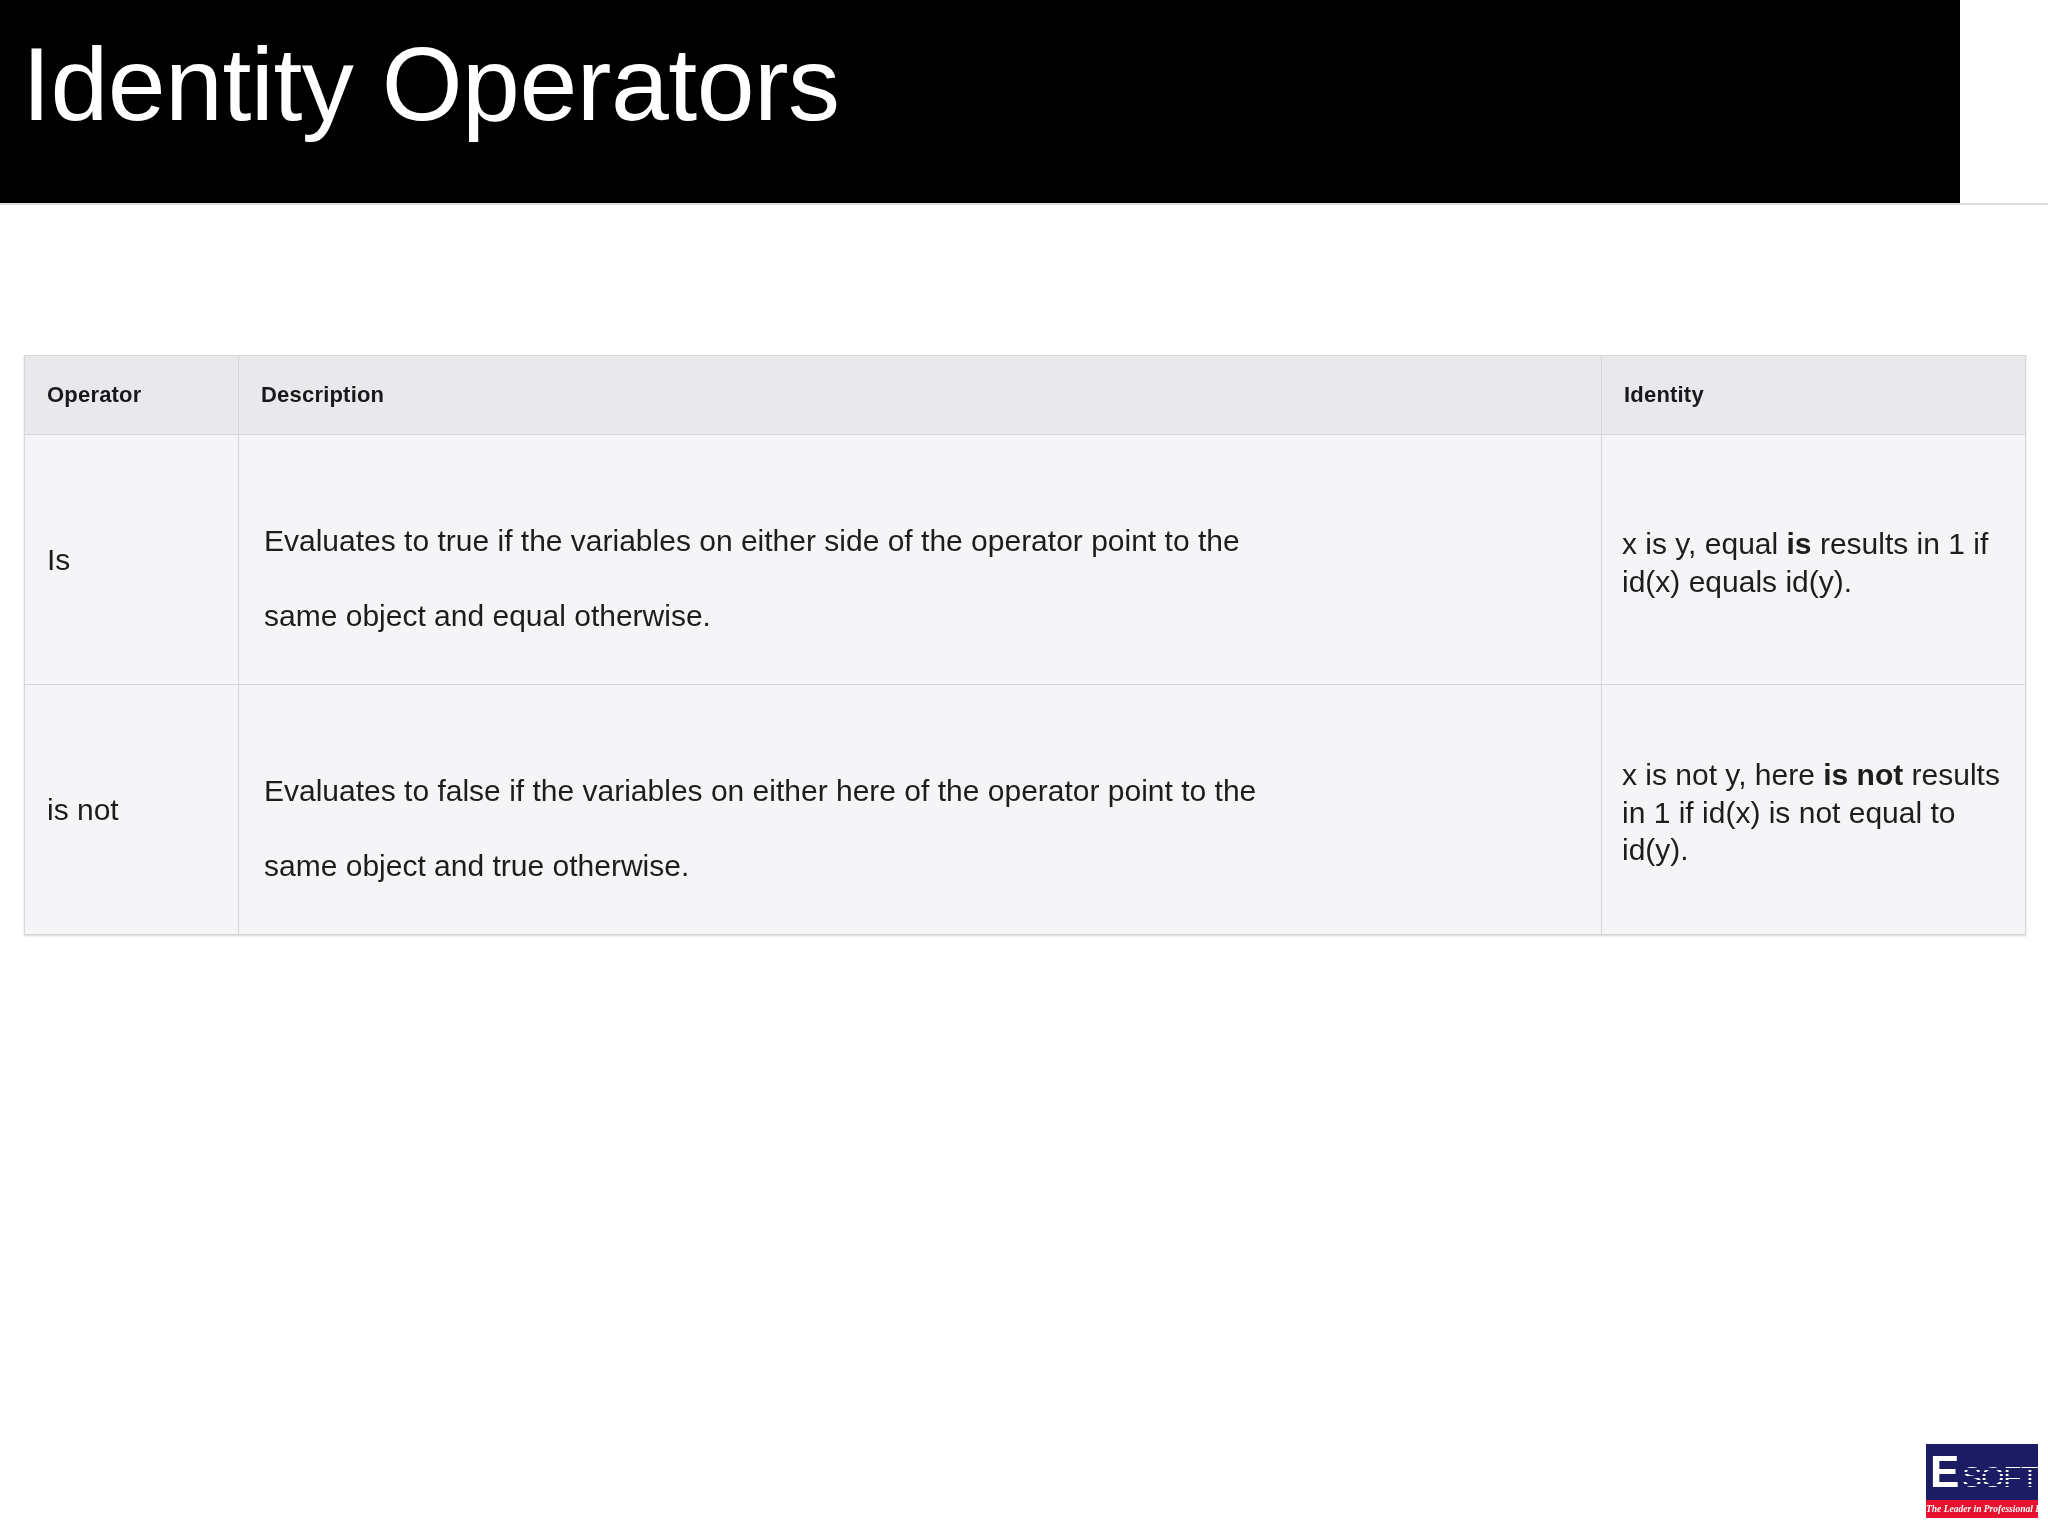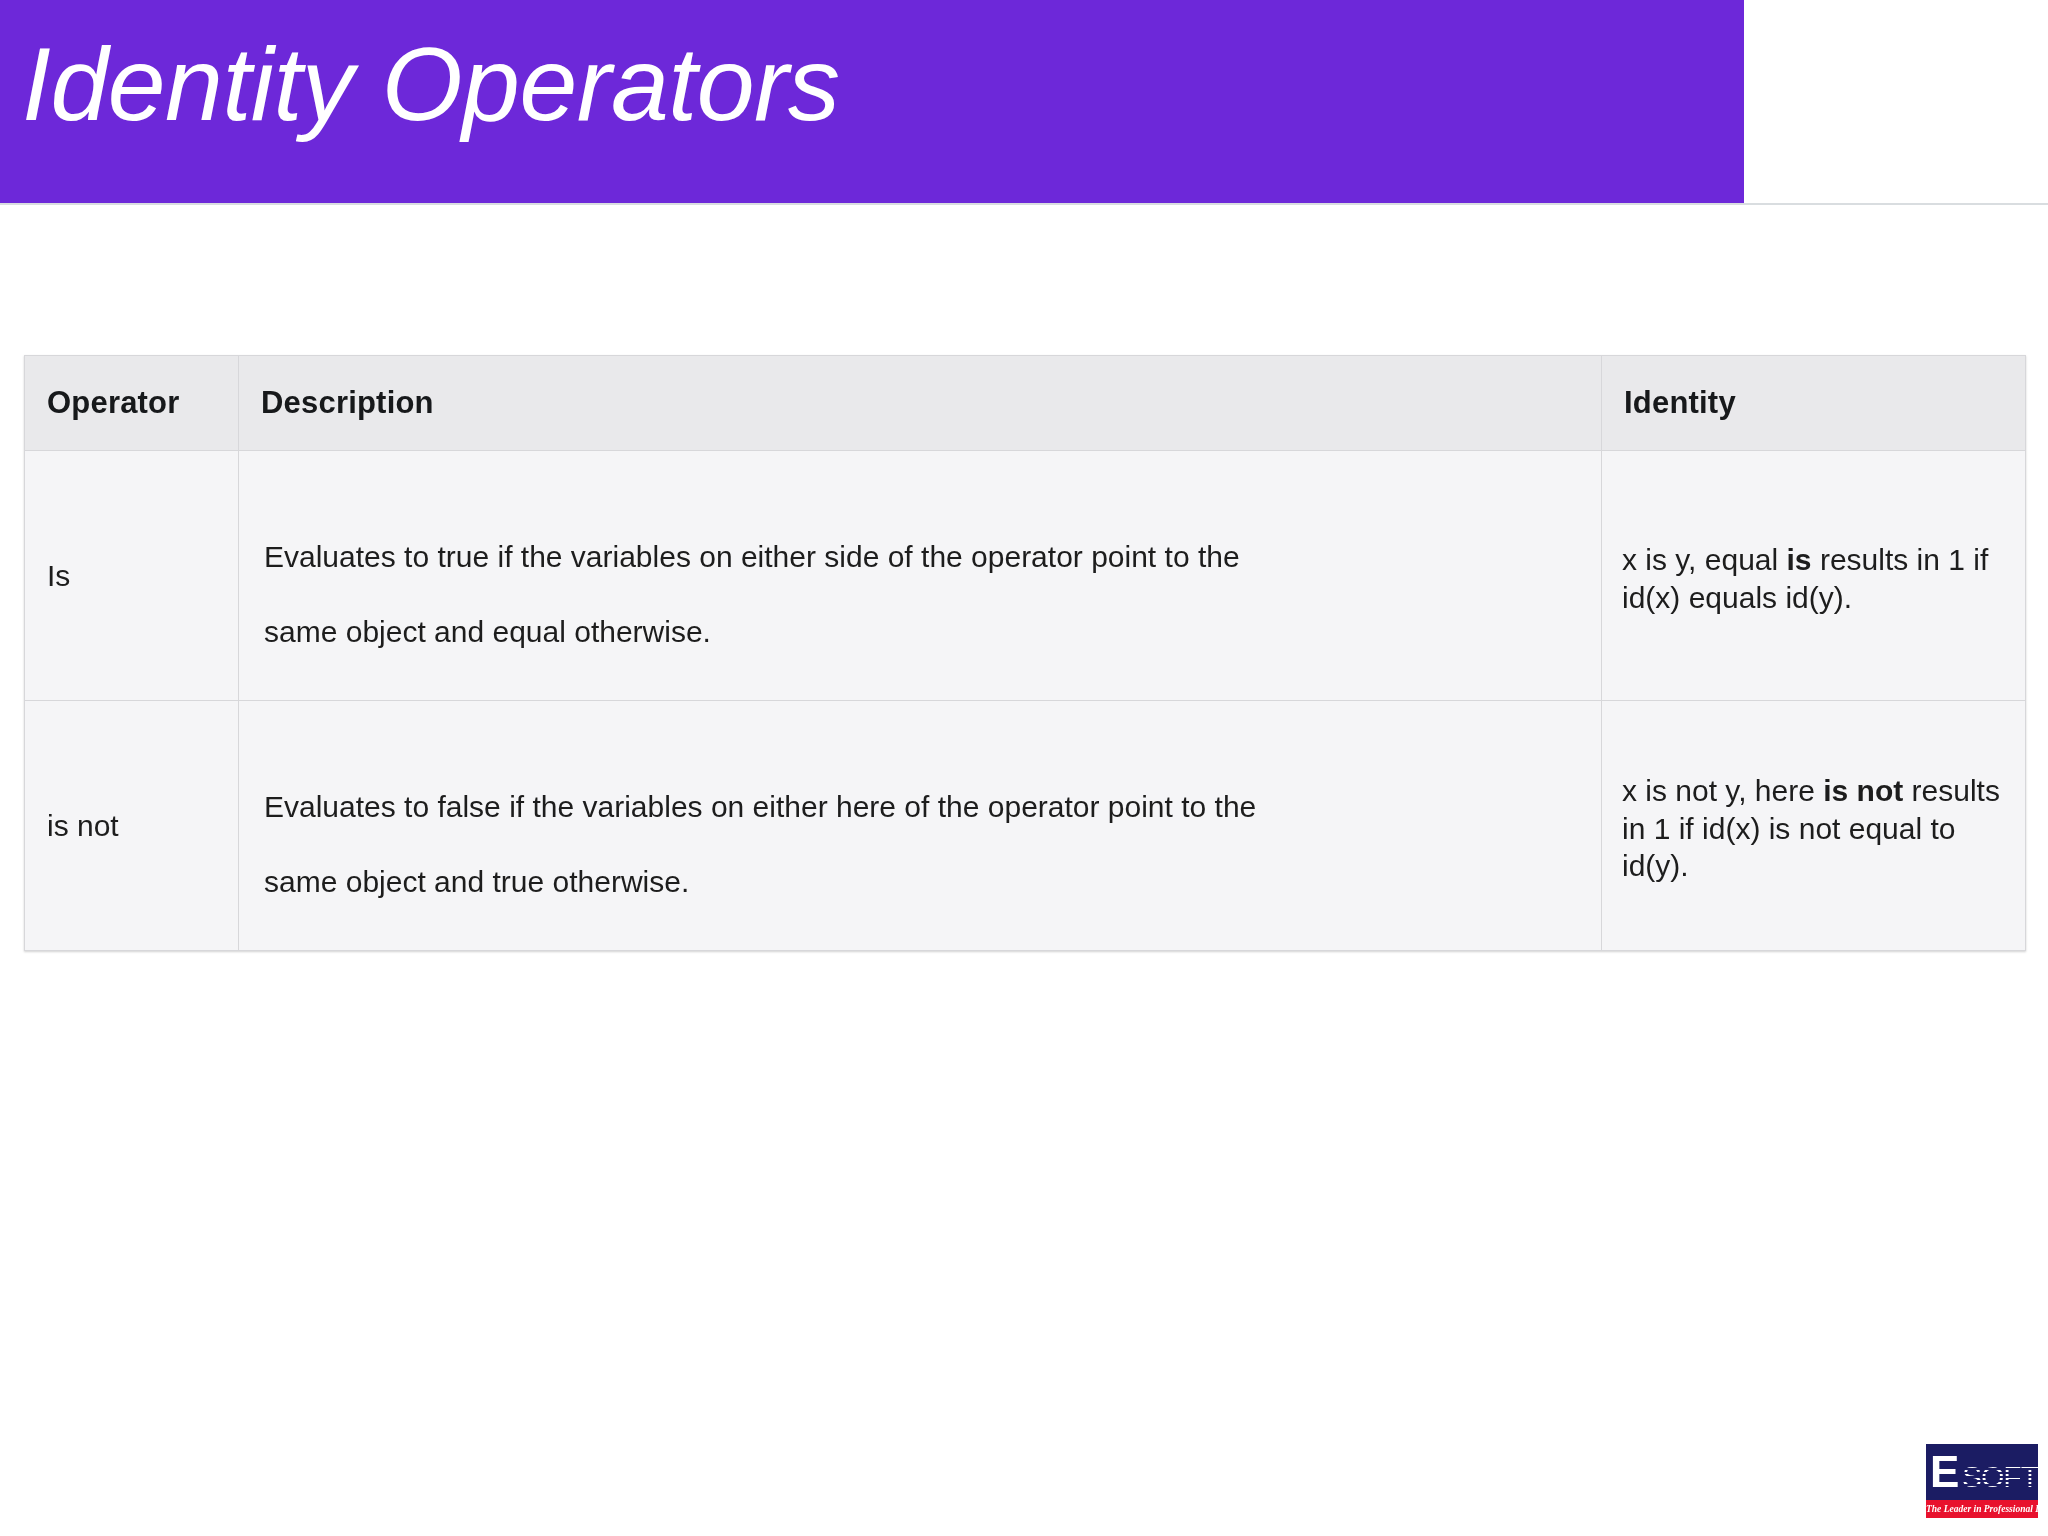--- a/index.html
+++ b/index.html
@@ -13,25 +13,24 @@
     font-family: "Liberation Sans", sans-serif;
     overflow: hidden;
     position: relative;
   }
 
   
   #slide-header {
     position: absolute;
     left: 0;
     top: 0;
-    width: 1744px;
+    width: 1960px;
     height: 205px;
-    background: #6d28d9;
+    background: #000000;
     box-sizing: border-box;
-    font-style: italic;
   }
   #slide-title {
     position: absolute;
     left: 22px;
     top: 30px;
     font-size: 104px;
     line-height: 1.05;
     font-weight: 400;
     color: #ffffff;
     letter-spacing: -0.5px;
@@ -75,22 +74,22 @@
   #operators-table td {
     border: 1px solid #d7d7da;
     vertical-align: middle;
     text-align: left;
     color: #1d1d1d;
   }
 
   #operators-table thead th {
     background: #e9e9eb;
     height: 78px;
-    padding: 8px 22px;
-    font-size: 31px;
+    padding: 0 22px;
+    font-size: 22px;
     font-weight: 700;
     letter-spacing: 0.2px;
     color: #17191b;
   }
 
   #operators-table tbody td {
     background: #f5f5f7;
     padding: 22px;
     font-size: 30px;
     line-height: 1.25;

